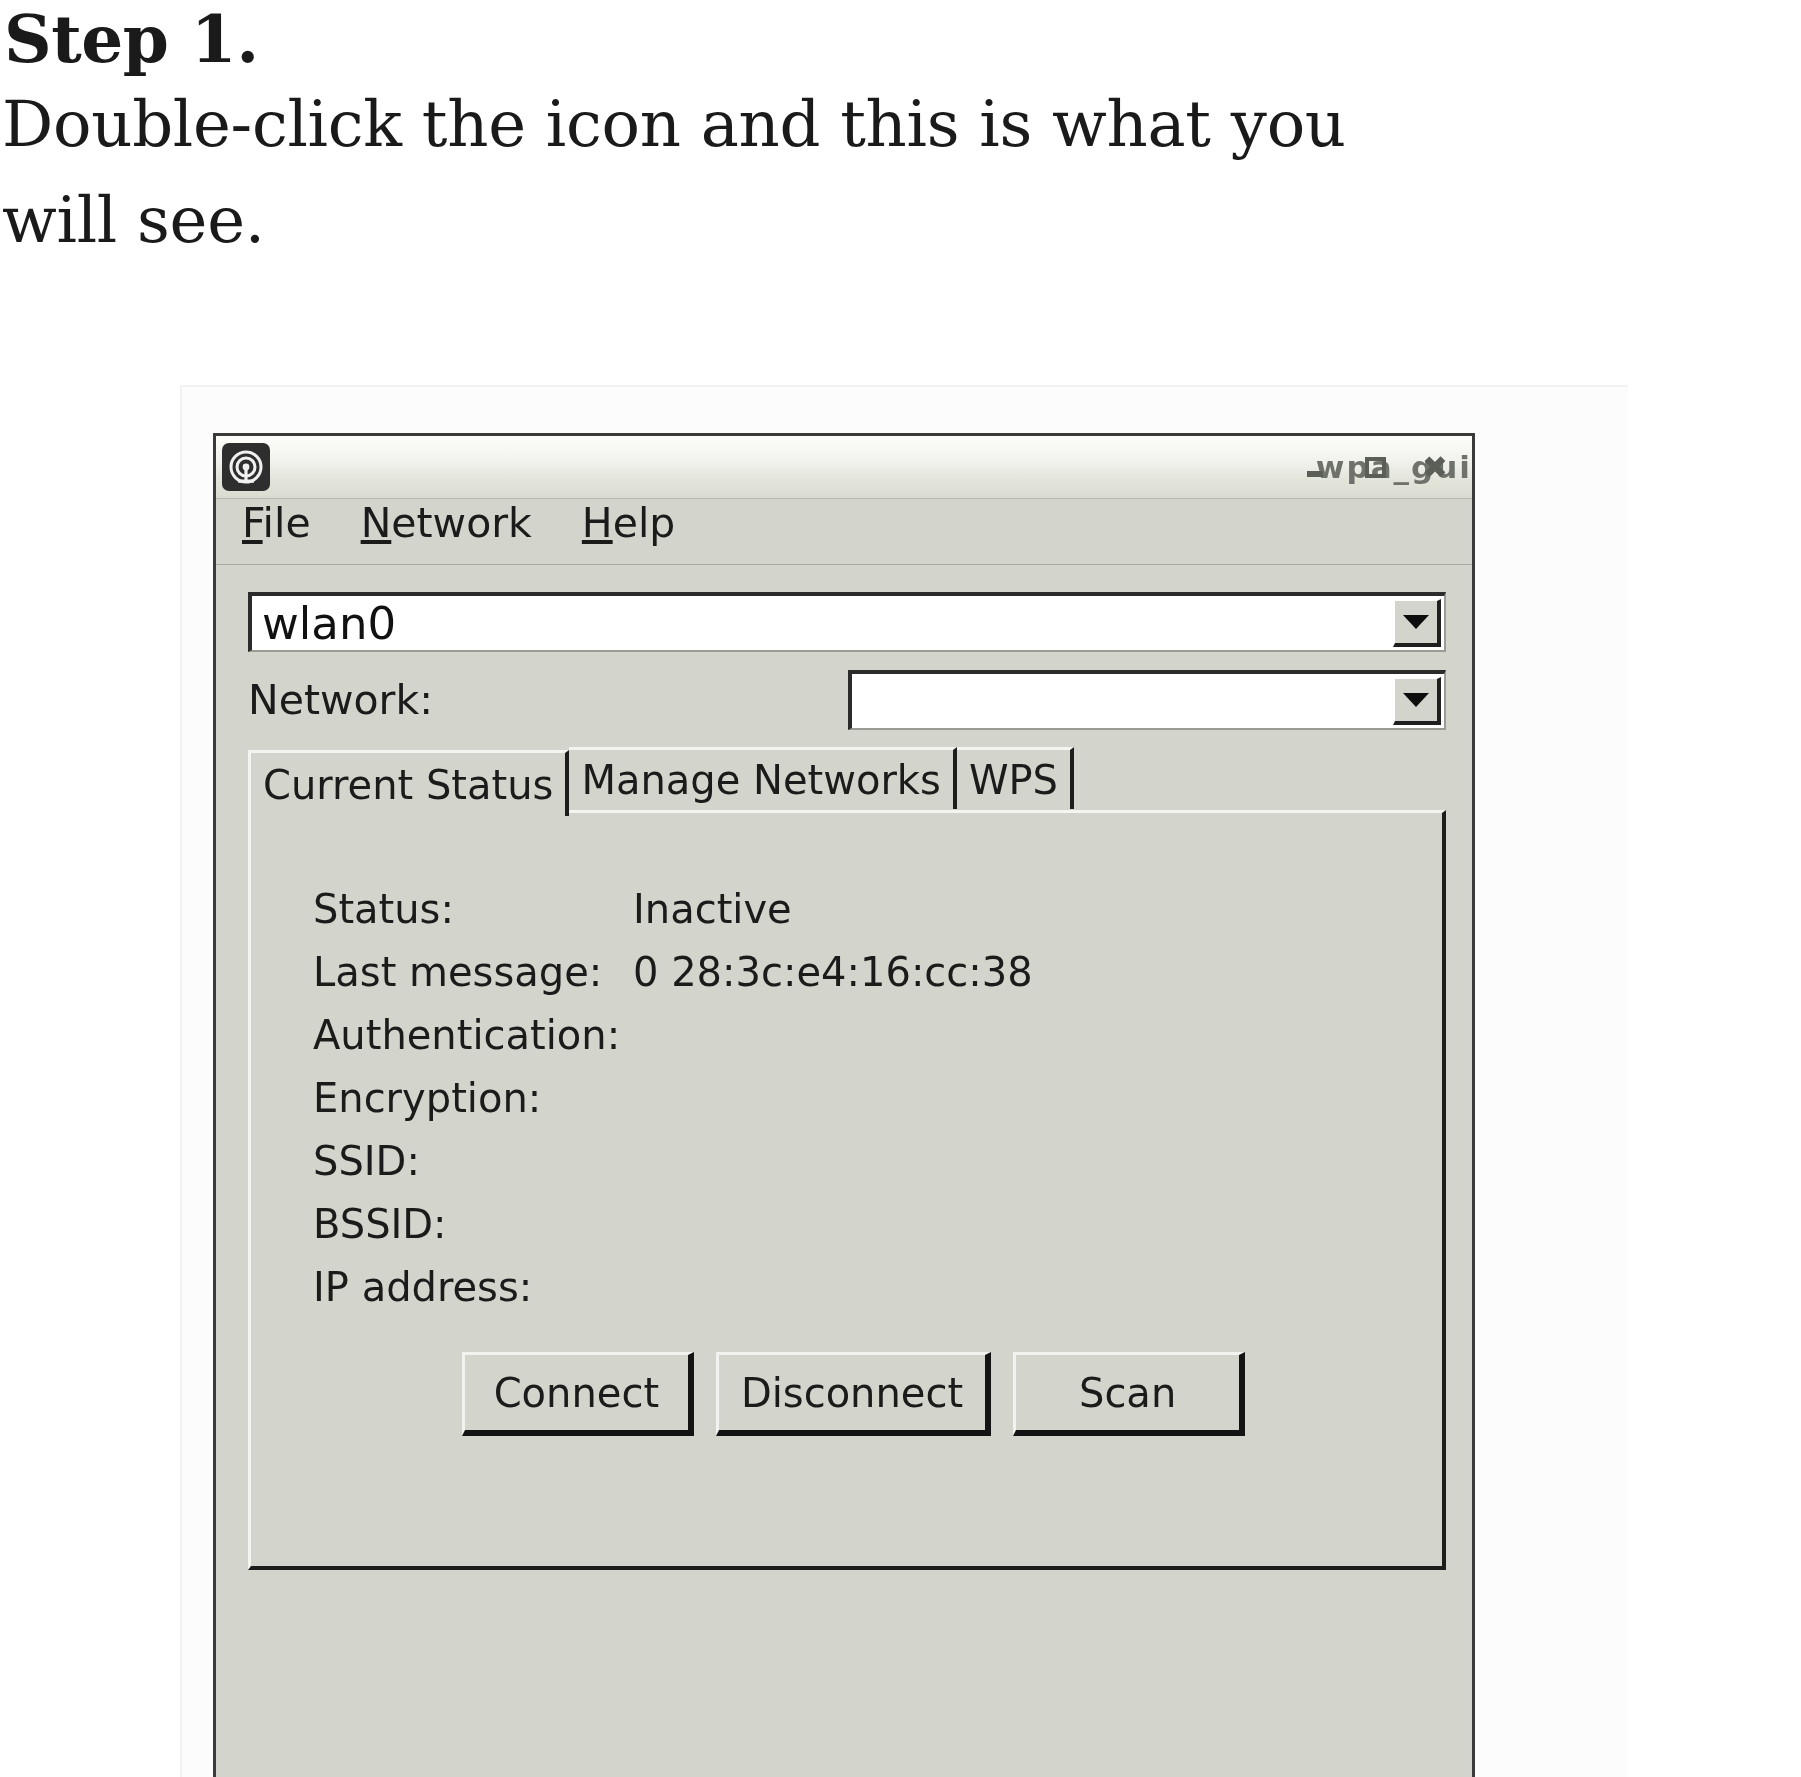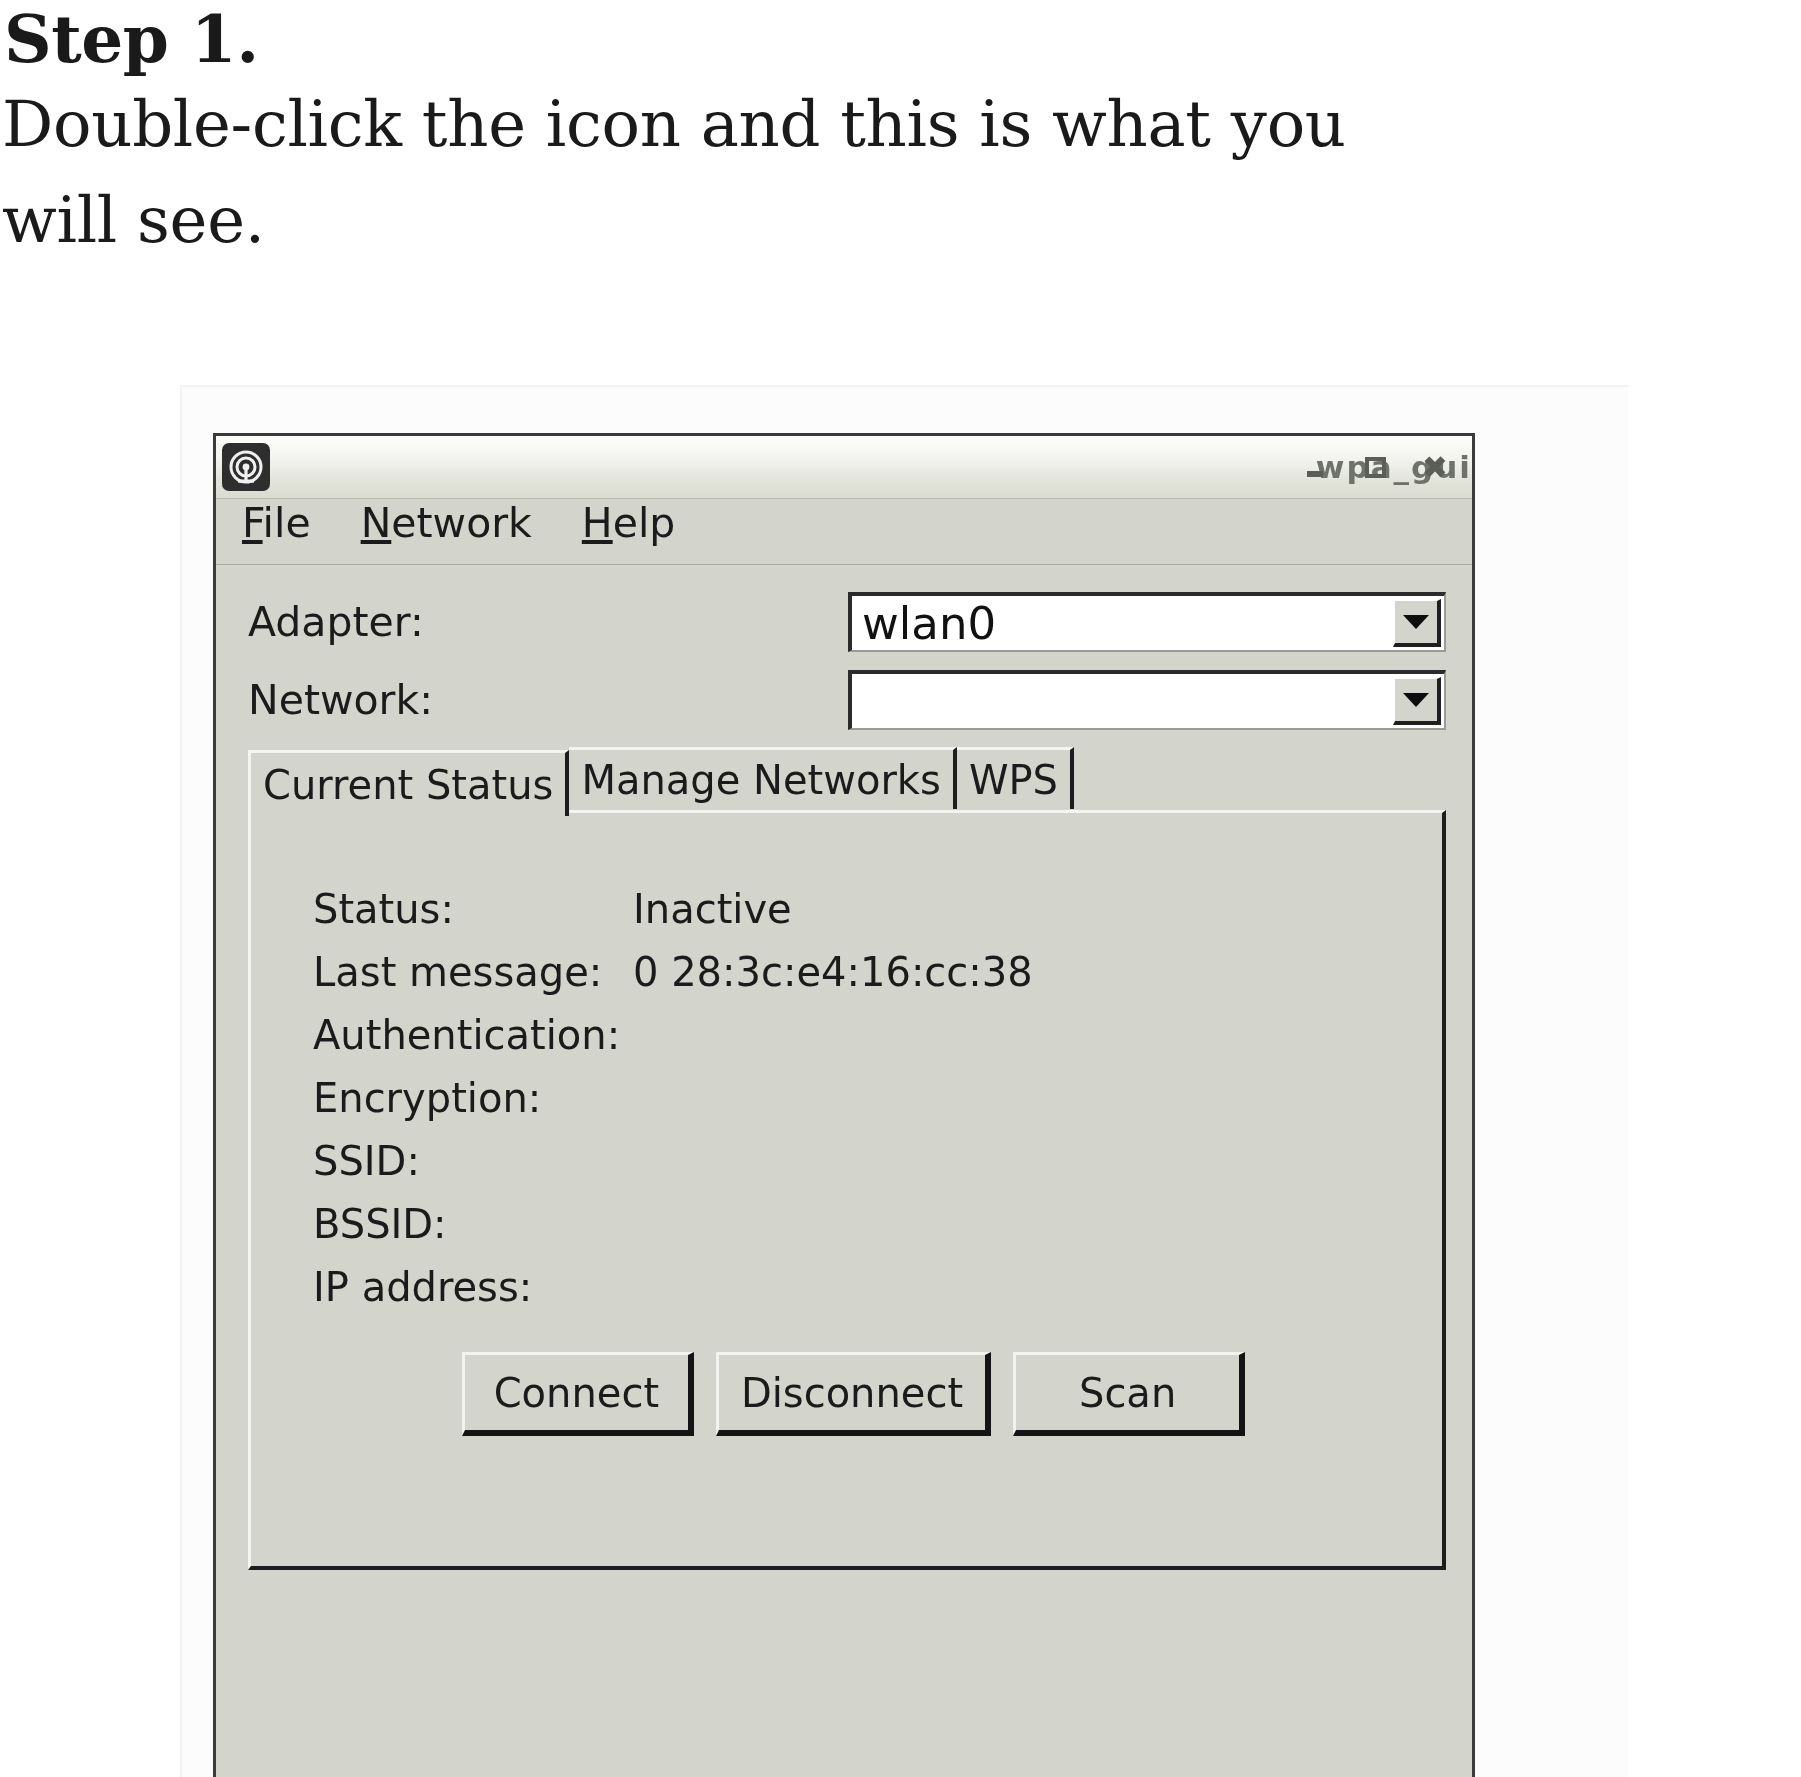--- a/index.html
+++ b/index.html
@@ -362,21 +362,20 @@
 
   <div id="menubar">
     <div class="menu-item"><span class="mn">F</span><span>ile</span></div>
     <div class="menu-item"><span class="mn">N</span><span>etwork</span></div>
     <div class="menu-item"><span class="mn">H</span><span>elp</span></div>
   </div>
 
   <div id="window-body">
 
     <div class="field-row">
-      <div class="field-label">Adapter:</div>
       <div class="combobox">
         <span class="cb-value">wlan0</span>
         <span class="cb-arrow-btn">
             <span class="tri"></span>
           </span>
       </div>
     </div>
 
     <div class="field-row">
       <div class="field-label">Network:</div>

